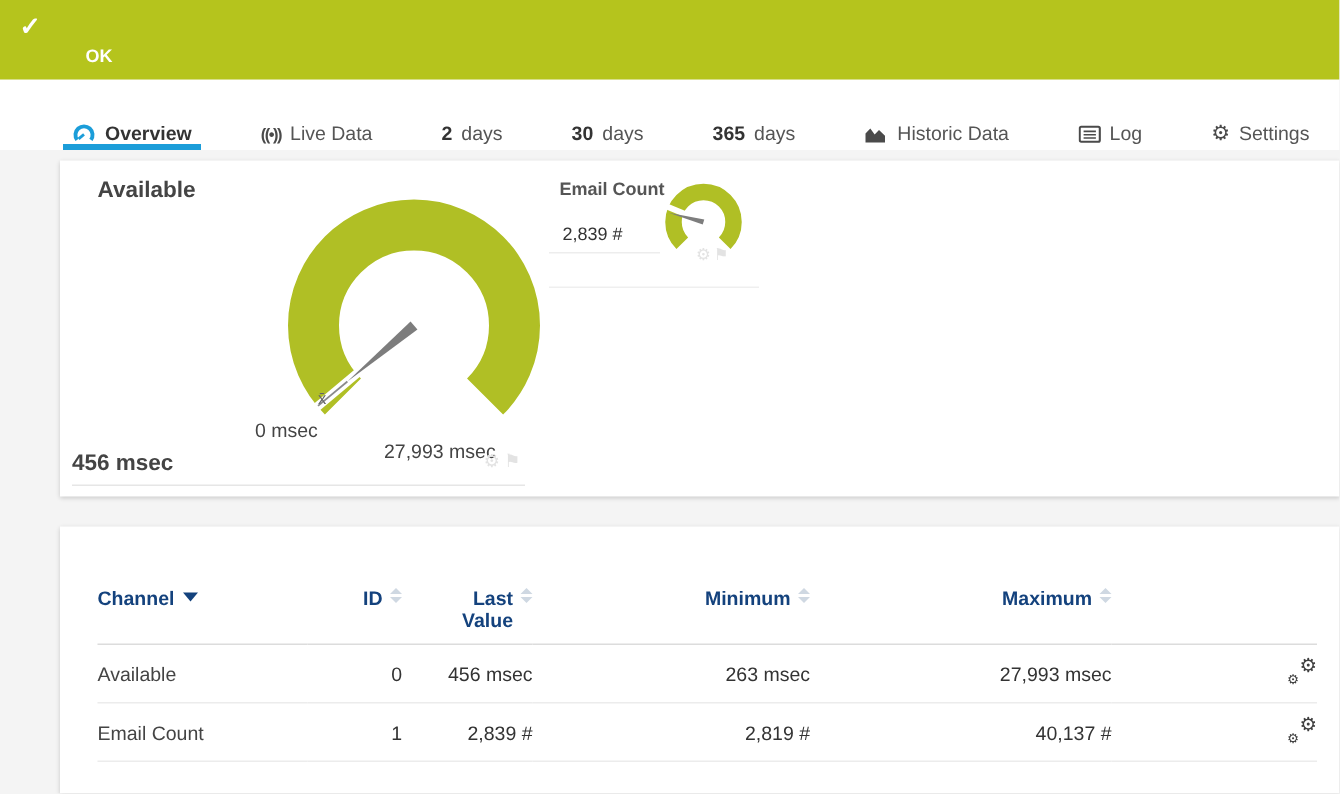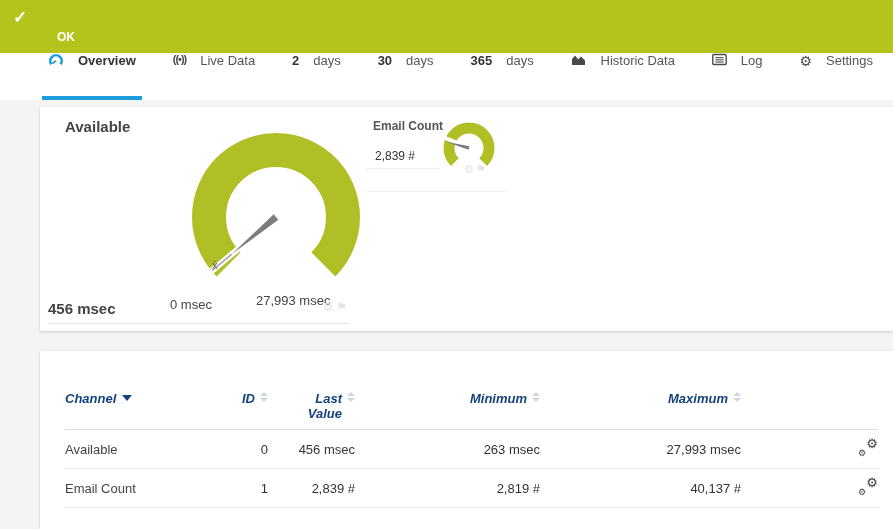--- a/index.html
+++ b/index.html
@@ -14,53 +14,53 @@
   .topbar .check { position:absolute; left:13px; top:7px; font-size:17px; font-weight:bold; }
   .title-line { position:absolute; left:40px; top:5px; font-size:18px; white-space:nowrap; }
   .sensor-word { font-style:italic; font-weight:500; margin-right:7px; }
   .sensor-name { font-weight:bold; letter-spacing:.5px; }
   .flag { font-size:11px; vertical-align: super; margin-left:2px; cursor:pointer; }
   .stars { margin-left:18px; font-size:13px; letter-spacing:2px; vertical-align:2px; cursor:pointer; }
   .ok-status { position:absolute; left:57px; top:30px; font-size:12px; font-weight:bold;text-align:center; }
   
   .tabbar { height:47px; background:#fff; display:flex; align-items:stretch;
             justify-content:space-between; padding:0 14px 0 42px; font-size:13px; color:#555; }
-  .tab { display:flex; align-items:flex-start; gap:14px; padding:0 6px; cursor:pointer;
+  .tab { display:flex; align-items:flex-end; gap:6px; padding:0 6px; cursor:pointer;
          border-bottom:4px solid transparent; white-space:nowrap; }
   .tab.active { border-bottom-color:#1b9dd9; color:#333; font-weight:bold; }
   .tab-num { font-weight:bold; color:#333; }
   .tab-icon { display:inline-flex; align-items:center; }
   .broadcast { font-size:11px; color:#4a4a4a; letter-spacing:-1px; font-weight:bold; }
   .gear-glyph { font-size:14px; color:#4a4a4a; }
   
   .content { height:429px; padding-top:7px; }
   .panel { margin-left:40px; background:#fff; box-shadow:0 1px 3px rgba(0,0,0,.18); }
   .panel-gauges { position:relative; height:224px; }
   .gauge-title { position:absolute; left:25px; top:11px; font-size:15px; font-weight:bold; color:#444; }
   .big-gauge { position:absolute; left:136px; top:12px; }
-  .gauge-min { position:absolute; left:130px; top:190px; font-size:13px; color:#444; }
+  .gauge-min { position:absolute; left:130px; top:172px; font-size:13px; color:#444; }
   .gauge-max { position:absolute; left:216px; top:186px; font-size:13px; color:#444; }
   .primary-value-row { position:absolute; left:8px; top:193px; width:302px; height:24px;
                        border-bottom:1px solid #e6e6e6; }
   .primary-value { font-size:15px; font-weight:bold; color:#444; }
   .hover-icons { float:right; color:#e3e3e3; font-size:12px; letter-spacing:3px; cursor:pointer; }
   
   .ec-label { position:absolute; left:333px; top:12px; font-size:12px; font-weight:bold; color:#555; }
   .ec-value { position:absolute; left:335px; top:42px; font-size:12px; color:#333; }
   .ec-underline { position:absolute; left:326px; top:61px; width:74px; border-top:1px solid #ededed; }
   .ec-gauge { position:absolute; left:398px; top:14px; }
   .ec-icons { position:absolute; left:424px; top:56px; color:#e3e3e3; font-size:11px; letter-spacing:2px; cursor:pointer; }
   .ec-bottomline { position:absolute; left:326px; top:84px; width:140px; border-top:1px solid #efefef; }
   
   .panel-table { margin-top:20px; height:178px; padding:16px 25px 0; overflow:hidden; }
   table.channels { width:813px; border-collapse:collapse; table-layout:fixed; }
   col.c-channel{width:140px} col.c-id{width:63px} col.c-last{width:87px}
   col.c-min{width:185px} col.c-max{width:201px} col.c-act{width:137px}
   th { font-size:13px; color:#14427d; font-weight:bold; text-align:right;
-       vertical-align:top; padding:24px 0 8px; border-bottom:1px solid #dcdcdc; cursor:pointer;font-style:italic; }
+       vertical-align:top; padding:24px 0 8px; border-bottom:1px solid #dcdcdc; cursor:pointer; }
   th.left { text-align:left; }
   .wrap-label { display:inline-block; max-width:44px; text-align:right; vertical-align:top; }
   td { font-size:13px; color:#333; text-align:right; padding:9px 0; border-bottom:1px solid #ececec; }
   td.left { text-align:left; color:#444; }
   .sorter { display:inline-block; margin-left:5px; vertical-align:1px; }
   .sorter i { display:block; width:0; height:0; border-left:4px solid transparent; border-right:4px solid transparent; }
   .sorter .up { border-bottom:4px solid #cfd8e2; margin-bottom:2px; }
   .sorter .dn { border-top:4px solid #cfd8e2; }
   .sort-active { display:inline-block; width:0; height:0; margin-left:6px; vertical-align:2px;
                  border-left:5px solid transparent; border-right:5px solid transparent;

